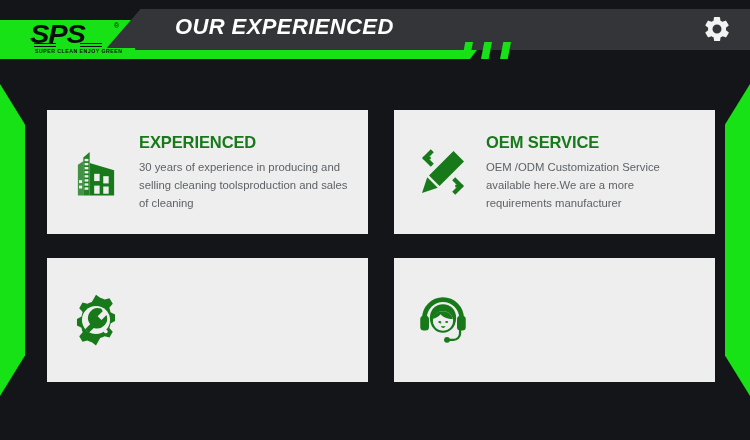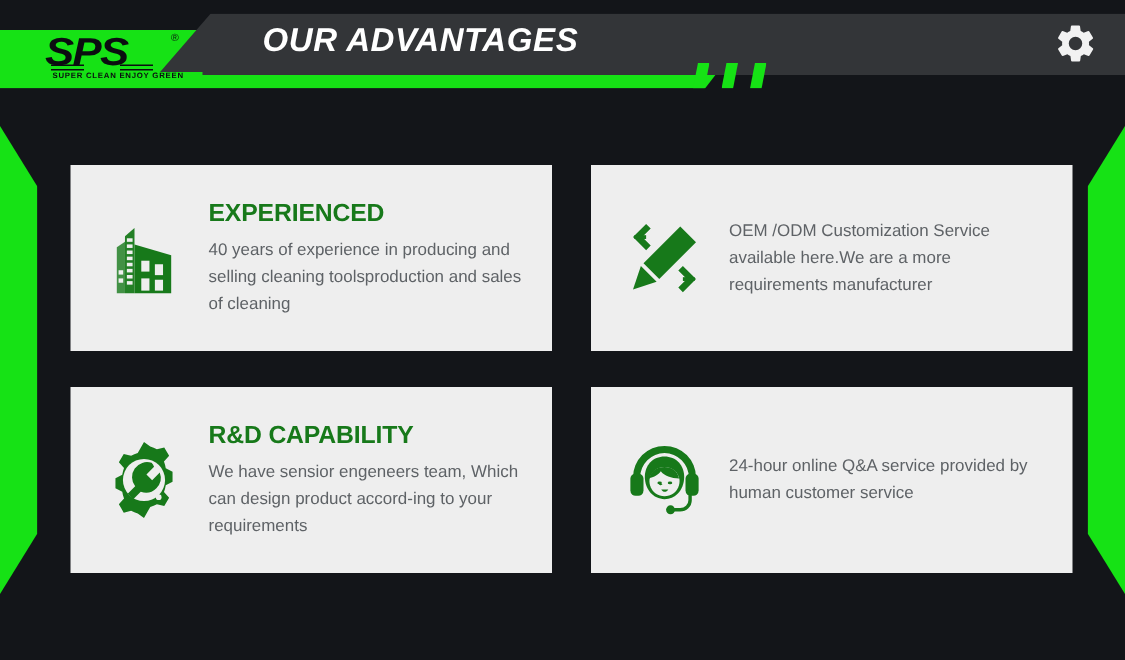--- a/index.html
+++ b/index.html
@@ -199,21 +199,21 @@
       <div class="logo-reg">®</div>
       <div class="logo-rules">
         <i style="left:0;top:0;width:22px;"></i>
         <i style="left:0;top:3px;width:22px;"></i>
         <i style="left:46px;top:0;width:22px;"></i>
         <i style="left:46px;top:3px;width:22px;"></i>
       </div>
       <div class="logo-tag">SUPER CLEAN  ENJOY GREEN</div>
     </div>
 
-    <div class="header-title">OUR ADVANTAGES</div>
+    <div class="header-title">OUR EXPERIENCED</div>
 
     <div class="slash-group">
       <span class="slash s1"></span>
       <span class="slash s2"></span>
       <span class="slash s3"></span>
     </div>
 
     <div class="gear-btn">
       <svg width="30" height="30" viewBox="0 0 24 24" aria-hidden="true">
         <path fill="#f2f2f2" d="M19.14 12.94a7.07 7.07 0 0 0 .06-.94 7.07 7.07 0 0 0-.06-.94l2.03-1.58a.5.5 0 0 0 .12-.62l-1.92-3.32a.5.5 0 0 0-.6-.22l-2.39.96a7.2 7.2 0 0 0-1.62-.94l-.36-2.54a.5.5 0 0 0-.5-.42h-3.84a.5.5 0 0 0-.5.42l-.36 2.54c-.59.24-1.13.56-1.62.94l-2.39-.96a.5.5 0 0 0-.6.22L2.76 8.86a.5.5 0 0 0 .12.62l2.03 1.58a7.3 7.3 0 0 0 0 1.88l-2.03 1.58a.5.5 0 0 0-.12.62l1.92 3.32c.12.22.38.3.6.22l2.39-.96c.49.38 1.03.7 1.62.94l.36 2.54c.04.24.25.42.5.42h3.84c.25 0 .46-.18.5-.42l.36-2.54c.59-.24 1.13-.56 1.62-.94l2.39.96c.22.08.48 0 .6-.22l1.92-3.32a.5.5 0 0 0-.12-.62l-2.03-1.58zM12 15.6A3.6 3.6 0 1 1 12 8.4a3.6 3.6 0 0 1 0 7.2z"></path>
@@ -247,55 +247,52 @@
             <rect x="13.3" y="47" width="3.4" height="3.2"></rect>
             <rect x="30" y="34" width="6" height="8"></rect>
             <rect x="40" y="36.6" width="6" height="8"></rect>
             <rect x="30" y="47" width="6" height="9"></rect>
             <rect x="40" y="48" width="6" height="8"></rect>
           </g>
         </svg>
       </div>
       <div class="card-body">
         <div class="card-title">EXPERIENCED</div>
-        <div class="card-desc">40 years of experience in producing and selling cleaning toolsproduction and sales of cleaning</div>
+        <div class="card-desc">30 years of experience in producing and selling cleaning toolsproduction and sales of cleaning</div>
       </div>
     </div>
 
     <div class="card">
       <div class="card-icon">
         <svg width="56" height="56" viewBox="0 0 64 64" aria-hidden="true">
           <g fill="#17791a">
             <path d="M44 8 L56 20 L28 48 L16 36 Z"></path>
             <path d="M14 38 L26 50 L8 56 Z"></path>
             <path d="M18 6 L8 16 L18 26 L21.5 22.5 L15 16 L21.5 9.5 Z"></path>
             <rect x="9" y="14.6" width="9" height="2.9"></rect>
             <path d="M46 38 L56 48 L46 58 L42.5 54.5 L49 48 L42.5 41.5 Z"></path>
             <rect x="46" y="46.6" width="9" height="2.9"></rect>
           </g>
         </svg>
       </div>
       <div class="card-body">
+        <div class="card-title">OEM SERVICE</div>
         <div class="card-desc">OEM /ODM Customization Service available here.We are a more requirements manufacturer</div>
       </div>
     </div>
 
     <div class="card">
       <div class="card-icon">
         <svg width="58" height="58" viewBox="0 0 64 64" aria-hidden="true">
           <path fill="#17791a" d="M32 4l4.6 3.4a24 24 0 0 1 4.9 2l5.4-1.4 3.6 6.2-3.8 4.2a24 24 0 0 1 1.3 5l5 2.6v7.2l-5 2.6a24 24 0 0 1-1.3 5l3.8 4.2-3.6 6.2-5.4-1.4a24 24 0 0 1-4.9 2L32 60l-4.6-3.4a24 24 0 0 1-4.9-2l-5.4 1.4-3.6-6.2 3.8-4.2a24 24 0 0 1-1.3-5l-5-2.6v-7.2l5-2.6a24 24 0 0 1 1.3-5l-3.8-4.2 3.6-6.2 5.4 1.4a24 24 0 0 1 4.9-2L32 4z"></path>
           <circle cx="32" cy="32" r="15.5" fill="#eeeeee"></circle>
           <path fill="#17791a" d="M37.6 19.4a11 11 0 0 0-12.1 17.2L20 42.1l4.1 4.1 5.5-5.5a11 11 0 0 0 14-14.2l-5.6 5.6-4.2-4.2 5.6-5.6a11 11 0 0 0-1.8-2.9z"></path>
           <circle cx="42.8" cy="44.6" r="2.1" fill="#eeeeee"></circle>
         </svg>
       </div>
-      <div class="card-body">
-        <div class="card-title">R&amp;D CAPABILITY</div>
-        <div class="card-desc">We have sensior engeneers team, Which can design product accord-ing to your requirements</div>
-      </div>
     </div>
 
     <div class="card">
       <div class="card-icon">
         <svg width="56" height="56" viewBox="0 0 64 64" aria-hidden="true">
           <g fill="#17791a">
             <path d="M32 6a24 24 0 0 0-24 24v5h5.5v-5A18.5 18.5 0 0 1 32 11.5 18.5 18.5 0 0 1 50.5 30v5H56v-5A24 24 0 0 0 32 6z"></path>
             <rect x="6" y="27" width="10" height="17" rx="4"></rect>
             <rect x="48" y="27" width="10" height="17" rx="4"></rect>
             <path d="M32 14c-8.8 0-15 6.6-15 15.6 0 9.6 6.4 17 15 17 4 0 7.5-1.6 10.2-4.3 2.9-2.9 4.8-7.4 4.8-12.7C47 20.6 40.8 14 32 14z"></path>
@@ -306,18 +303,17 @@
             <path d="M27.5 34.5a1.6 1.6 0 0 0 3 .6"></path>
             <ellipse cx="28.3" cy="34.2" rx="1.7" ry="1.1"></ellipse>
             <ellipse cx="36.2" cy="34.2" rx="1.7" ry="1.1"></ellipse>
             <path d="M29.5 39.2h5.4c-.7 1.2-1.7 1.8-2.7 1.8s-2-.6-2.7-1.8z"></path>
           </g>
           <path fill="none" stroke="#17791a" stroke-width="2.6" stroke-linecap="round" d="M51.5 44v3.5c0 4-3.4 7.2-7.6 7.2h-4.2"></path>
           <circle cx="36.6" cy="54.7" r="3.4" fill="#17791a"></circle>
         </svg>
       </div>
       <div class="card-body">
-        <div class="card-desc">24-hour online Q&amp;A service provided by human customer service</div>
       </div>
     </div>
 
   </div>
 </div>
 
 </body></html>

